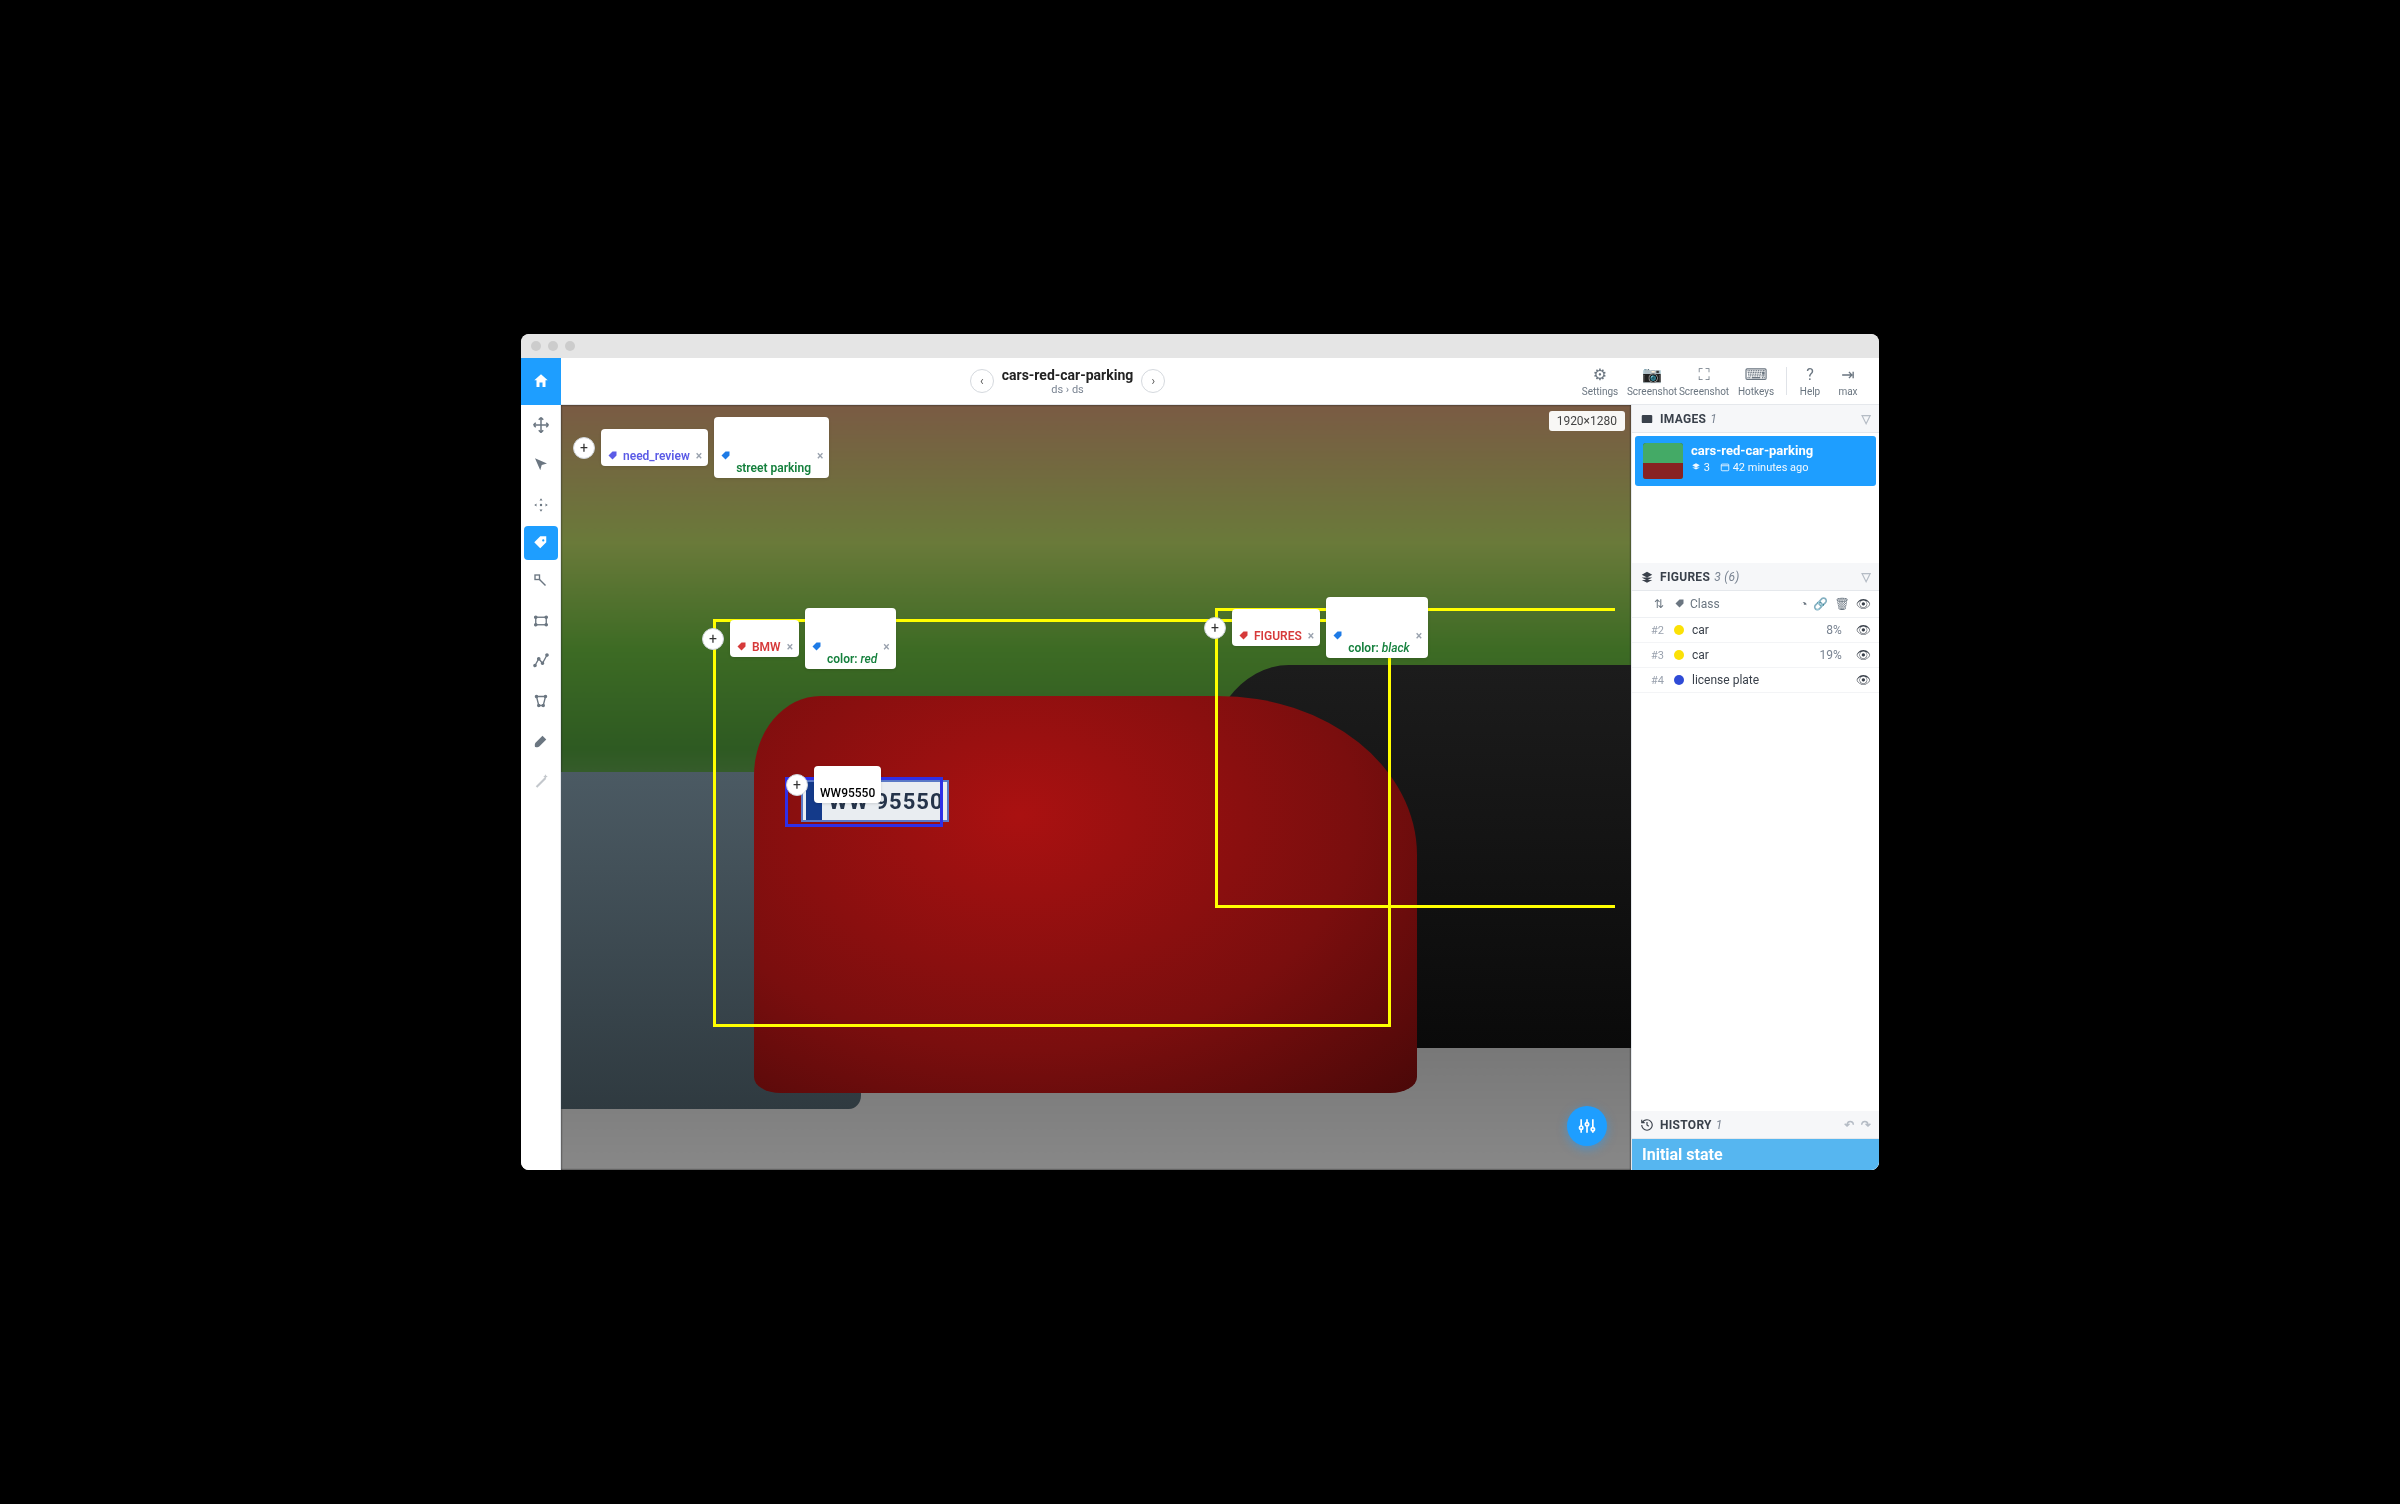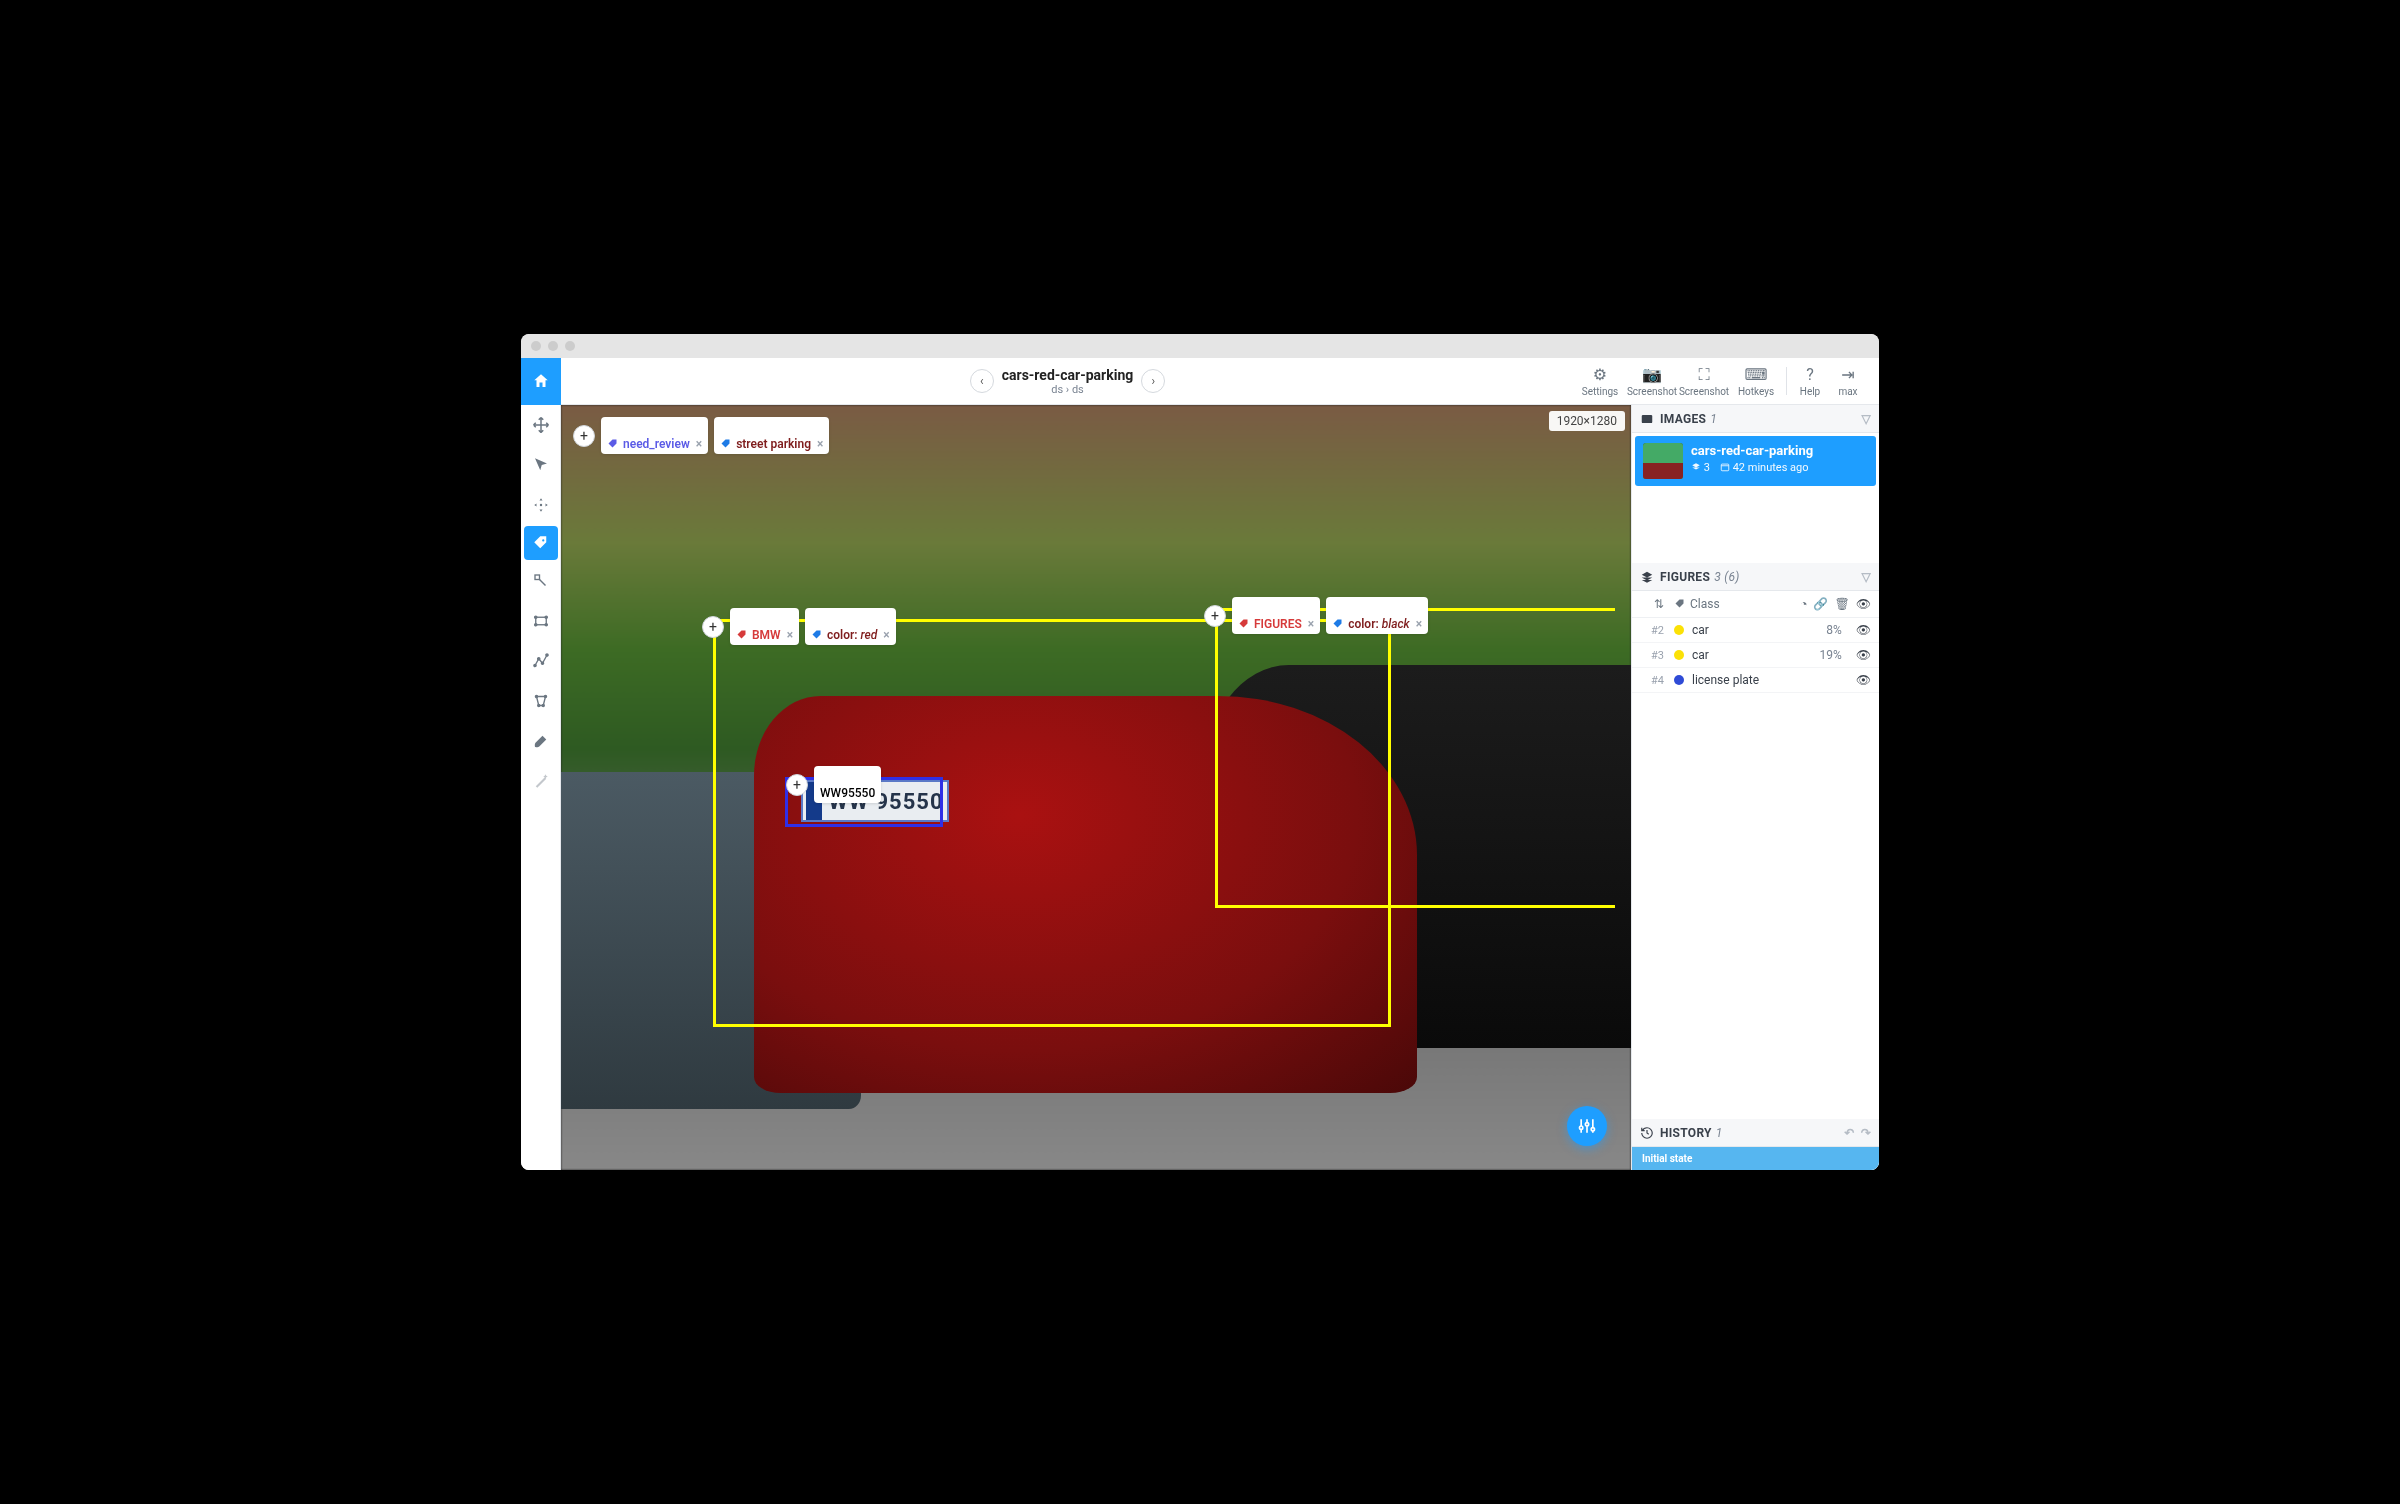--- a/index.html
+++ b/index.html
@@ -26,21 +26,21 @@
 .tbtn.active { background:#1e9eff; color:#fff; border-radius:4px; margin:1px 3px; width:34px; height:34px; }
 .canvas { flex:1; position:relative; overflow:hidden; background:#222; }
 .canvas-img { position:absolute; inset:0; }
 .dims { position:absolute; top:6px; right:6px; background:rgba(255,255,255,.95); padding:3px 8px; font-size:12px; color:#444; border-radius:3px; }
 .tags { position:absolute; top:12px; left:12px; display:flex; gap:6px; align-items:center; }
 .addcircle { width:22px; height:22px; border-radius:50%; background:#fff; border:1px solid #cfd4da; display:flex; align-items:center; justify-content:center; font-size:14px; color:#333; cursor:pointer; }
 .tag { background:#fff; border-radius:4px; padding:20px 6px 3px 6px; display:flex; align-items:center; gap:4px; font-size:12px; font-weight:600; box-shadow:0 1px 3px rgba(0,0,0,.12); }
 .tag .tclose { color:#9aa2ae; font-size:12px; cursor:pointer; margin-left:2px; }
 .tag svg { width:12px; height:12px; }
 .purple { color:#5b5be6; }
-.blue { color:#7f1d1d; }
+.blue { color:#15803d;margin-top:24px; }
 .red { color:#d63a3a; }
 .italic { font-style:italic; font-weight:500; }
 .bbox { position:absolute; border:3px solid; }
 .bbox-tags { position:absolute; top:-14px; left:-14px; display:flex; gap:6px; align-items:center; }
 .sidepanel { width:248px; border-left:1px solid #e5e8ec; display:flex; flex-direction:column; background:#fff; }
 .panel-hdr { height:28px; background:#f6f7f9; border-bottom:1px solid #e5e8ec; display:flex; align-items:center; padding:0 8px; font-size:12px; font-weight:700; color:#3a414b; letter-spacing:.3px; }
 .panel-hdr .cnt { font-weight:400; font-style:italic; color:#7a8492; margin-left:4px; }
 .panel-hdr .spacer { flex:1; }
 .panel-hdr .ic { color:#b5bcc5; cursor:pointer; }
 .img-item { background:#1e9eff; color:#fff; padding:7px 8px; display:flex; gap:8px; margin:3px; border-radius:3px; }
@@ -54,21 +54,21 @@
 .fig-head .hic { margin-left:6px; }
 .fig-row { display:flex; align-items:center; padding:5px 8px; font-size:12px; color:#3a414b; border-bottom:1px solid #f3f4f6; }
 .fig-row .rid { width:24px; text-align:right; color:#9aa2ae; font-size:11px; margin-right:10px; }
 .fig-row .dot { width:10px; height:10px; border-radius:50%; margin-right:8px; }
 .fig-row .spacer { flex:1; }
 .fig-row .pct { color:#7a8492; margin-right:14px; }
 .eye { color:#3a414b; }
 .images-body { flex:0 0 130px; overflow:auto; }
 .figures-body { flex:1; overflow:auto; }
 .hist-body { }
-.hist-item { background:#56b6f0; color:#fff; font-weight:700; font-size:10px; padding:6px 10px; }
+.hist-item { background:#56b6f0; color:#fff; font-weight:700; font-size:16px; padding:6px 10px; }
 .fab { position:absolute; right:24px; bottom:24px; width:40px; height:40px; border-radius:50%; background:#1e9eff; color:#fff; display:flex; align-items:center; justify-content:center; box-shadow:0 3px 10px rgba(30,158,255,.5); cursor:pointer; }
 
 .sky { position:absolute; inset:0; background:linear-gradient(#7a5b44 0%, #6a7a3a 18%, #3d6b24 32%, #2e5a22 45%, #6a6a6a 70%, #888 100%); filter:blur(1px); }
 .carred { position:absolute; left:18%; top:38%; width:62%; height:52%; background:radial-gradient(ellipse at 40% 30%, #a11 0%, #7a0e0e 60%, #4a0808 100%); border-radius:10% 30% 4% 4% / 20% 40% 4% 4%; }
 .carblk { position:absolute; right:0; top:34%; width:40%; height:50%; background:linear-gradient(#1c1c1c,#0a0a0a); border-radius:20% 0 0 4% / 30% 0 0 4%; }
 .cargrey { position:absolute; left:0; top:48%; width:28%; height:44%; background:linear-gradient(#4b5a63,#2f3a40); border-radius:0 30% 4% 0 / 0 40% 4% 0; }
 .plate { position:absolute; left:240px; top:375px; width:148px; height:42px; background:#e9edf1; border:2px solid #5a79c7; color:#25344a; font-weight:700; font-size:22px; display:flex; align-items:center; justify-content:center; font-family:"Arial Narrow",Arial,sans-serif; letter-spacing:1px; }
 .plate-flag { width:16px; height:100%; background:#143a8a; margin-right:6px; }
 </style>
 </head>

